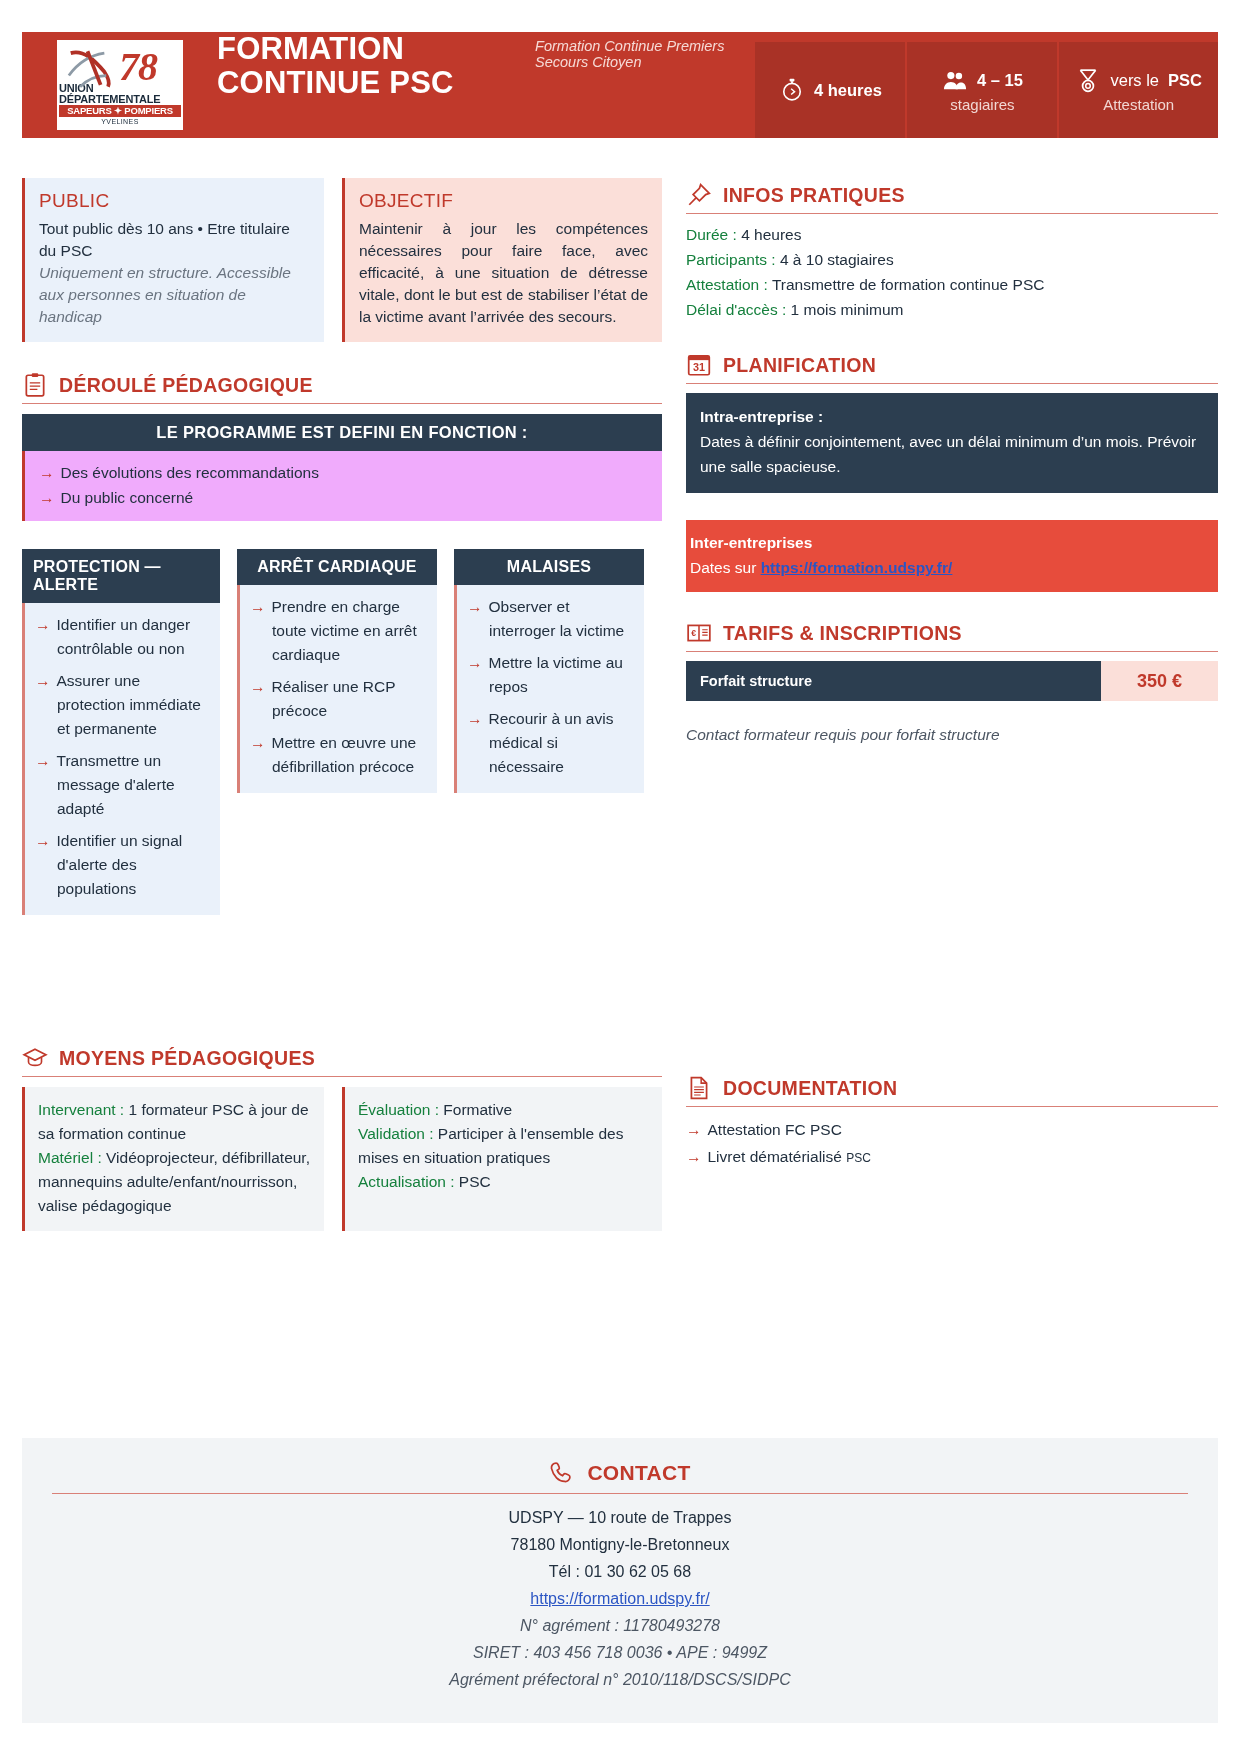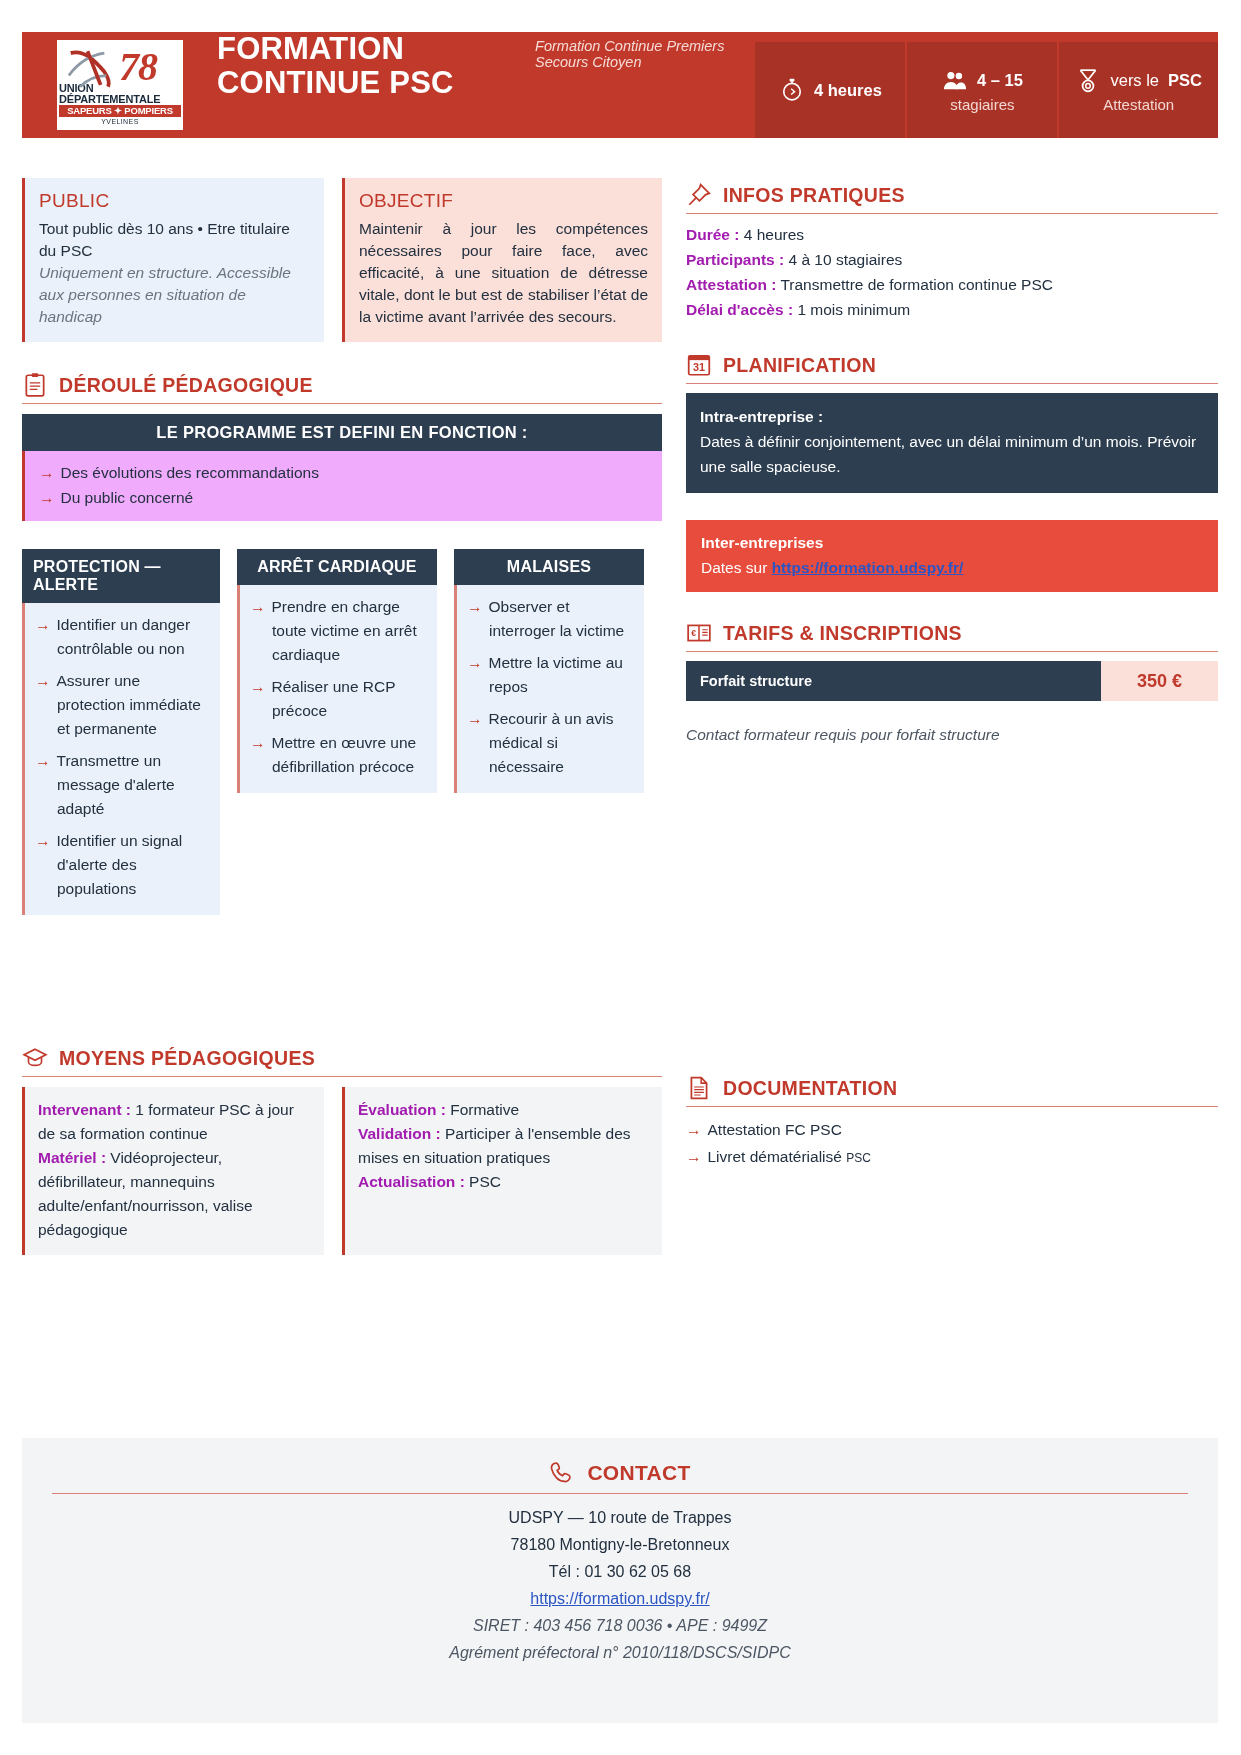--- a/index.html
+++ b/index.html
@@ -61,29 +61,29 @@
   .card-body{background:#eaf1fa;border-left:3px solid #d98077;padding:10px 12px 12px 10px;box-sizing:border-box;}
   .card-body li{list-style:none;font-size:15.5px;line-height:24px;margin-bottom:8px;padding-left:22px;text-indent:-22px;}
   .card-body li:last-child{margin-bottom:2px;}
   .card-body ul{margin:0;padding:0;}
 
   .moyens{position:absolute;left:22px;top:1045px;width:640px;}
   .moyens-boxes{display:flex;gap:18px;margin-top:10px;}
   .mbox{background:#f2f4f6;border-left:3px solid #c0392b;padding:11px 13px 13px 13px;box-sizing:border-box;font-size:15.5px;line-height:24px;}
   .mbox-1{width:302px;}
   .mbox-2{width:320px;}
-  .lbl{color:#a21caf;font-weight:bold;}
+  .lbl{color:#15803d;font-weight:normal;}
 
   
   .col-right{position:absolute;left:686px;top:182px;width:532px;}
   .infos-list{margin-top:8px;font-size:15.5px;line-height:25px;}
   .plan{margin-top:30px;}
   .plan-box{margin-top:9px;background:#2c3e50;color:#ffffff;padding:11px 14px 14px 14px;box-sizing:border-box;font-size:15.5px;line-height:25px;}
   .plan-box .t{font-weight:bold;}
-  .inter-box{margin-top:27px;background:#e74c3c;color:#ffffff;padding:10px 14px 12px 15px;box-sizing:border-box;font-size:15.5px;line-height:25px;}
+  .inter-box{margin-top:27px;background:#e74c3c;color:#ffffff;padding:10px 14px 12px 4px;box-sizing:border-box;font-size:15.5px;line-height:25px;}
   .inter-box .t{font-weight:bold;}
   .inter-box a{color:#2b55c4;font-weight:bold;text-decoration:underline;}
 
   .tarifs{margin-top:28px;}
   .tarif-row{display:flex;margin-top:9px;justify-content:space-between;}
   .tarif-name{flex:1;background:#2c3e50;color:#fff;font-size:14.5px;font-weight:bold;padding:12px 14px;box-sizing:border-box;}
   .tarif-price{width:117px;background:#fbdfd9;color:#c0392b;font-size:18px;font-weight:bold;text-align:center;display:flex;align-items:center;justify-content:center;}
   .tarif-note{margin-top:22px;font-size:15.5px;font-style:italic;color:#4c5663;line-height:24px;}
 
   .docs{position:absolute;left:686px;top:1075px;width:532px;}
@@ -329,16 +329,17 @@
       <path d="M6.5 2.8c1 0 1.6.7 2 1.7l.9 2.2c.3.8.1 1.5-.6 2l-1.2.9c.9 2.3 2.6 4 4.9 4.9l.9-1.2c.5-.7 1.2-.9 2-.6l2.2.9c1 .4 1.7 1 1.7 2 0 2.6-2.3 4.6-4.9 4.2C8.9 19.9 4.1 15.1 2.3 7.7 1.9 5.1 3.9 2.8 6.5 2.8z" fill="none" stroke="#c0392b" stroke-width="1.6"></path>
     </svg>
     <h2>CONTACT</h2>
   </div>
   <div class="foot-rule"></div>
   <div class="foot-lines">
     <div>UDSPY — 10 route de Trappes</div>
     <div>78180 Montigny-le-Bretonneux</div>
     <div>Tél : 01 30 62 05 68</div>
     <div><a href="#">https://formation.udspy.fr/</a></div>
+    <div class="ital">N° agrément : 11780493278</div>
     <div class="ital">SIRET : 403 456 718 0036 • APE : 9499Z</div>
     <div class="ital">Agrément préfectoral n° 2010/118/DSCS/SIDPC</div>
   </div>
 </div>
 
 </body></html>

